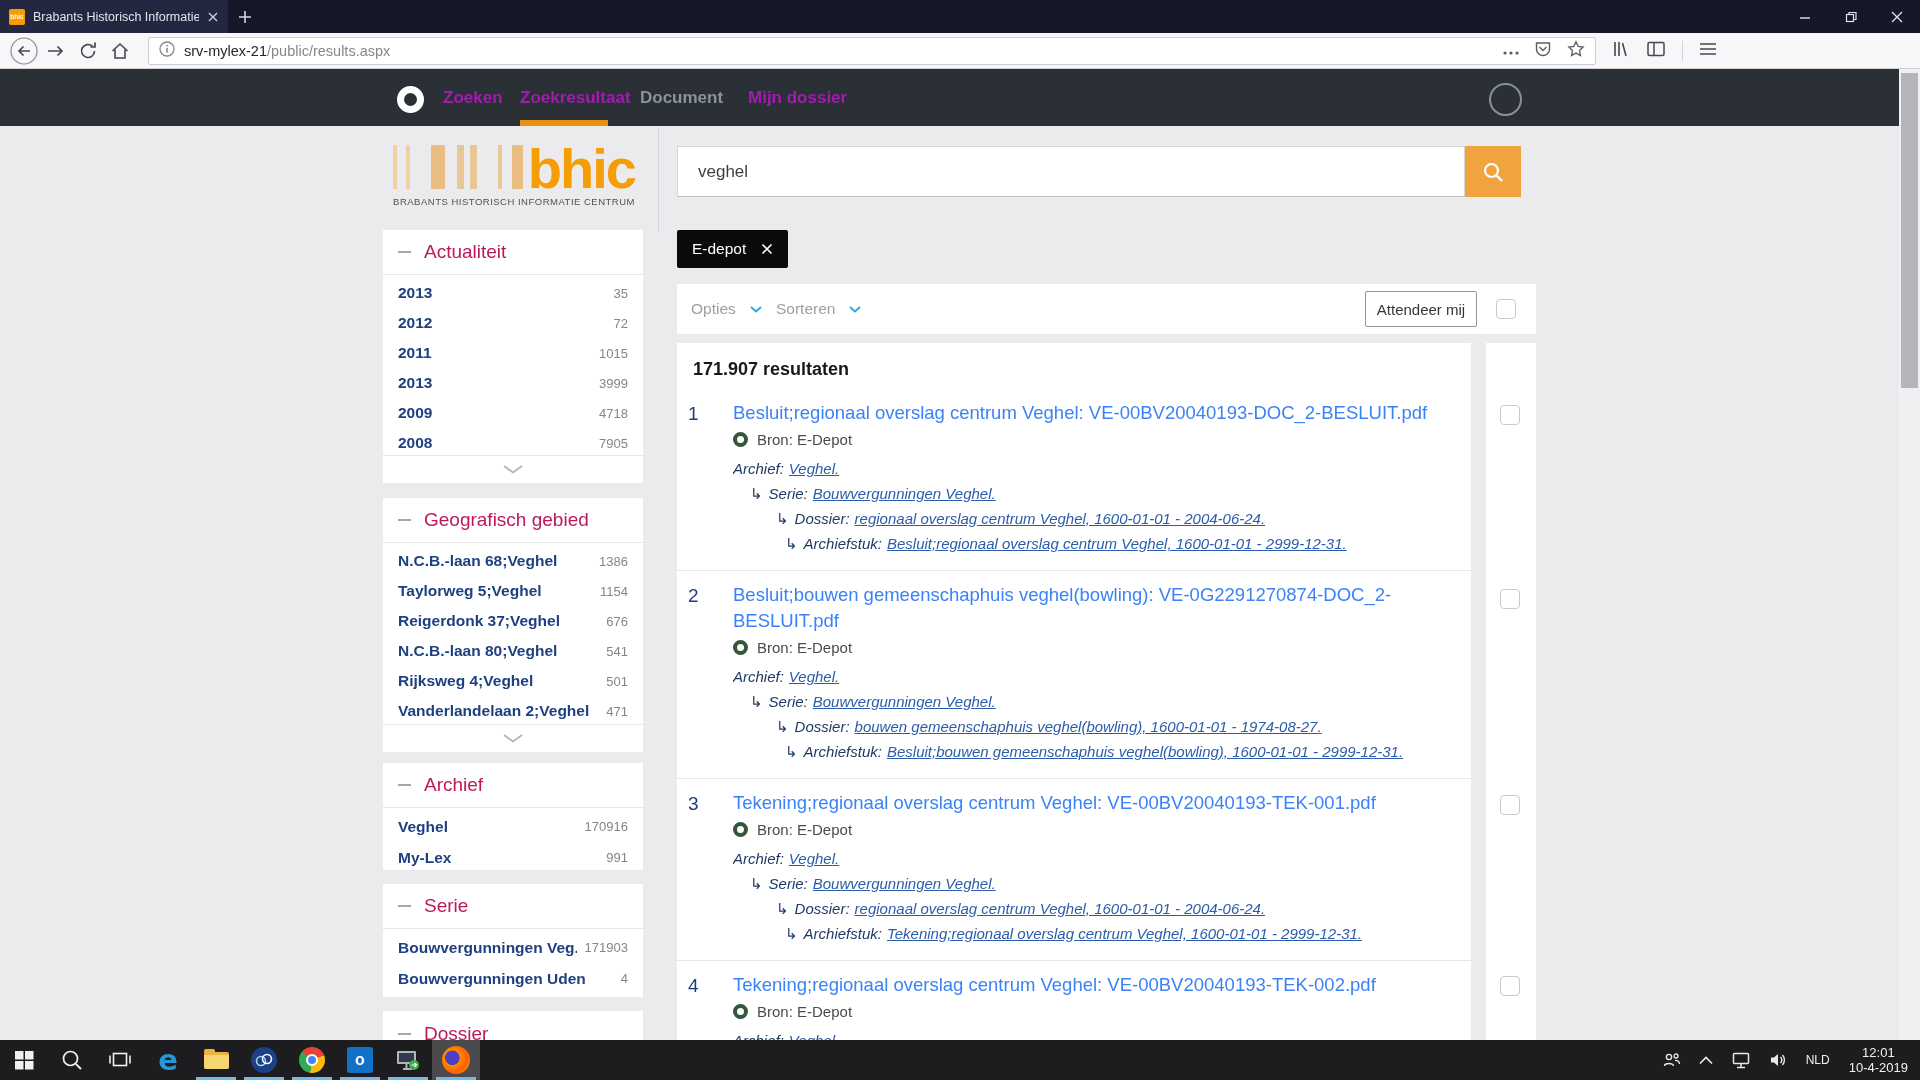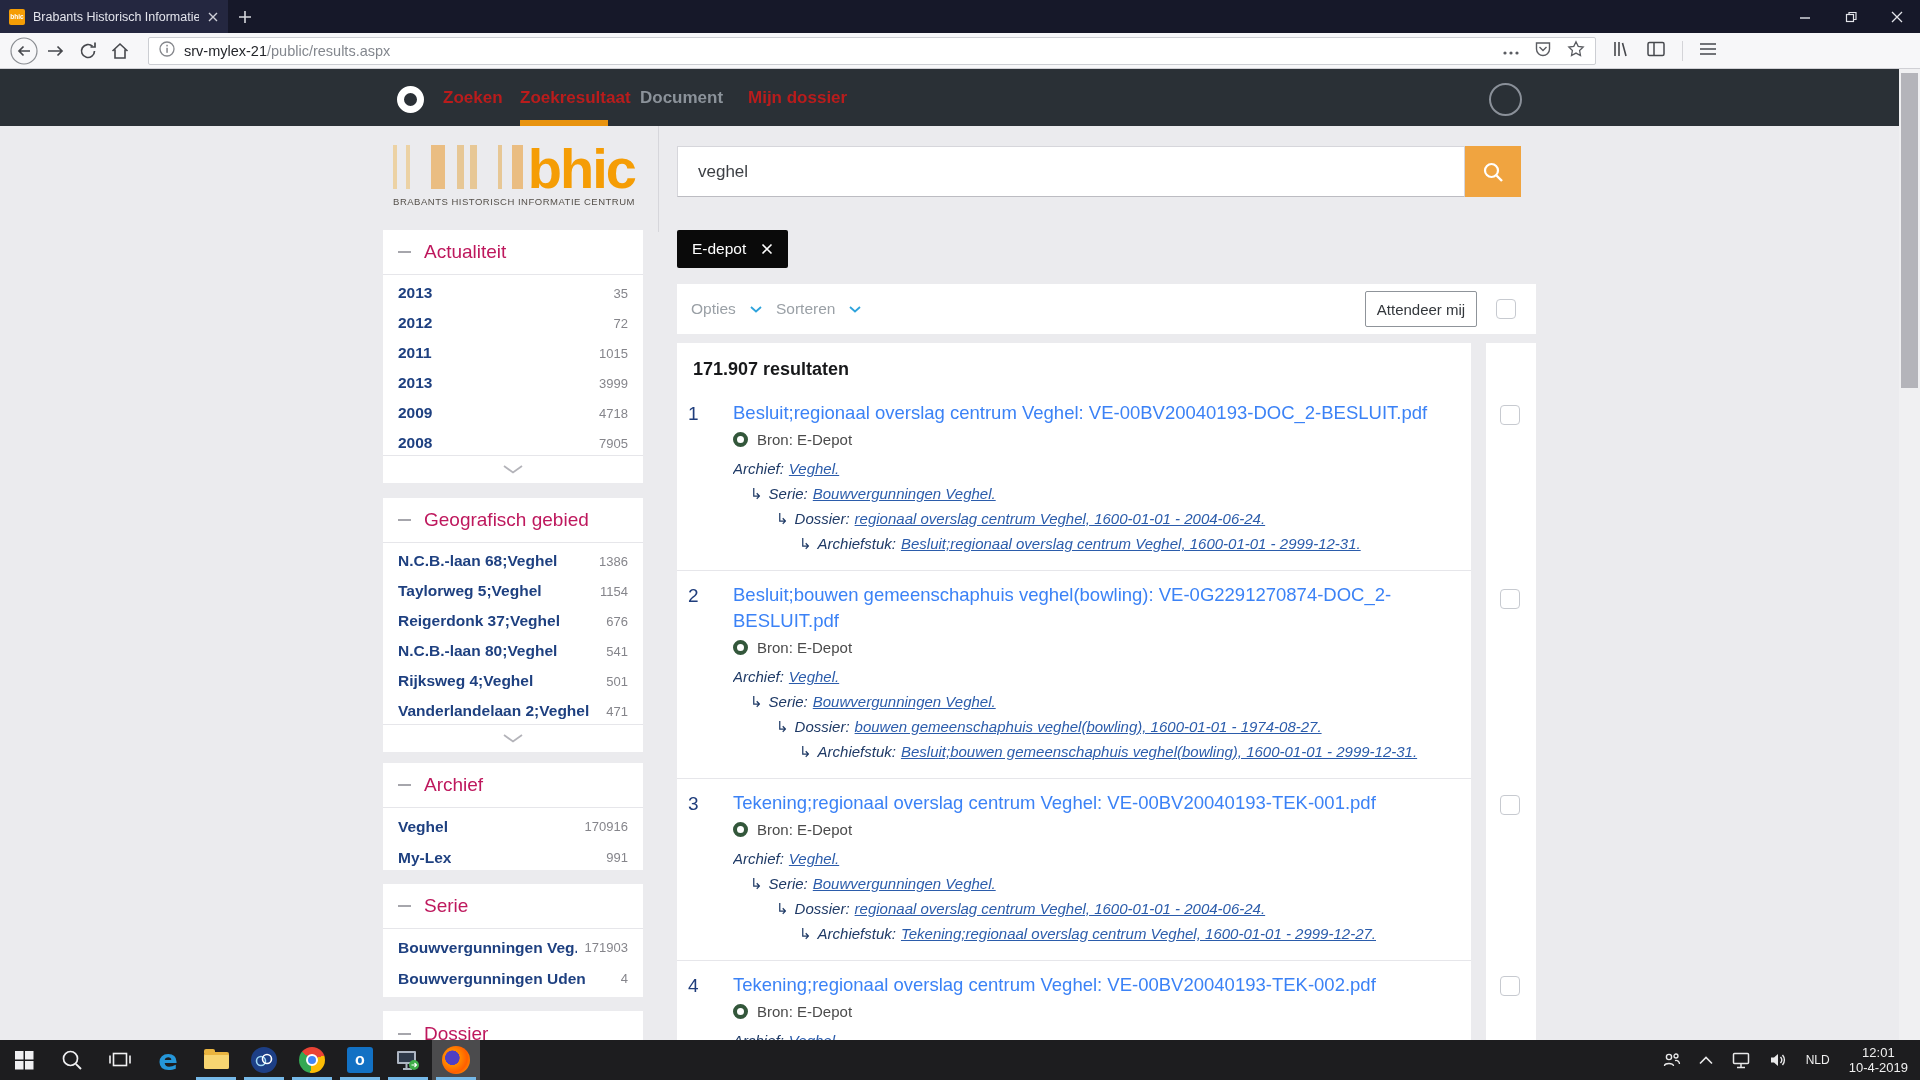--- a/index.html
+++ b/index.html
@@ -26,21 +26,21 @@
   .url-text{font-size:14.5px;white-space:nowrap;overflow:hidden;}
   .url-domain{color:#24262b;}
   .url-path{color:#83878e;}
   .url-actions{margin-left:auto;display:flex;gap:15px;align-items:center;}
   .tb-right{margin-left:14px;display:flex;gap:16px;align-items:center;}
   .tb-sep{width:1px;height:20px;background:#d4d4d8;}
 
   
   .sitenav{position:absolute;left:0;top:69px;width:1899px;height:57px;background:#2a3036;}
   .ring-logo{position:absolute;left:397px;top:86px;width:27px;height:27px;border:7px solid #fff;border-radius:50%;box-sizing:border-box;}
-  .navitem{position:absolute;top:69px;height:57px;display:flex;align-items:center;color:#b91c1c;font-size:17px;font-weight:600;}
+  .navitem{position:absolute;top:69px;height:57px;display:flex;align-items:center;color:#a21caf;font-size:17px;font-weight:600;}
   .navitem.dim{color:#8b929a;}
   .nav-underline{position:absolute;left:520px;top:120px;width:88px;height:6px;background:#e8930f;}
   .profile-circle{position:absolute;left:1489px;top:83px;width:33px;height:33px;border:2px solid #8a9099;border-radius:50%;box-sizing:border-box;}
 
   .vdiv{position:absolute;left:658px;top:126px;width:1px;height:106px;background:#d6d6db;}
 
   
   .logo{position:absolute;left:393px;top:141px;width:242px;}
   .logo-row{display:flex;align-items:flex-end;height:48px;}
   .lbar{height:44px;}
@@ -85,21 +85,21 @@
   .row.last{border-bottom:none;}
   .row-num{width:45px;font-size:19px;color:#1f3d7c;padding-top:3px;flex:0 0 auto;}
   .row-body{flex:1;min-width:0;}
   .row-title{font-size:18.5px;line-height:26px;color:#3b82f6;margin:0 0 5px;cursor:pointer;}
   .bron{display:flex;align-items:center;gap:9px;font-size:15px;color:#4b4b4b;margin:2px 0 8px;}
   .donut{width:15px;height:15px;border:4.5px solid #33573b;border-radius:50%;box-sizing:border-box;flex:0 0 auto;}
   .crumb{font-style:italic;font-size:15px;line-height:25px;color:#1f3a66;white-space:nowrap;overflow:hidden;}
   .clabel{margin-right:5px;}
   .arrow{font-style:normal;margin-right:6px;}
   .clink{color:#2b5cab;text-decoration:underline;cursor:pointer;}
-  .ind1{margin-left:17px;}.ind2{margin-left:43px;}.ind3{margin-left:66px;}
+  .ind1{margin-left:17px;}.ind2{margin-left:43px;}.ind3{margin-left:52px;}
 
   .check-col{position:absolute;left:1486px;top:343px;width:50px;height:697px;background:#fff;}
   .res-check{position:absolute;left:14px;}
 
   
   .scrollbar{position:absolute;left:1899px;top:69px;width:21px;height:971px;background:#f0f0f2;}
   .sb-thumb{position:absolute;left:2px;top:4px;width:17px;height:315px;background:#b4b4ba;}
 
   
   .taskbar{position:absolute;left:0;top:1040px;width:1920px;height:40px;background:#1d1d1f;z-index:20;
@@ -450,21 +450,21 @@
       <div class="row-num">3</div>
       <div class="row-body">
         <div class="row-title">Tekening;regionaal overslag centrum Veghel: VE-00BV20040193-TEK-001.pdf</div>
         <div class="bron">
           <span class="donut"></span>
           <span>Bron: E-Depot</span>
         </div>
         <div class="crumb"><span class="clabel">Archief:</span><span class="clink">Veghel.</span></div>
         <div class="crumb ind1"><span class="arrow">↳</span><span class="clabel">Serie:</span><span class="clink">Bouwvergunningen Veghel.</span></div>
         <div class="crumb ind2"><span class="arrow">↳</span><span class="clabel">Dossier:</span><span class="clink">regionaal overslag centrum Veghel, 1600-01-01 - 2004-06-24.</span></div>
-        <div class="crumb ind3"><span class="arrow">↳</span><span class="clabel">Archiefstuk:</span><span class="clink">Tekening;regionaal overslag centrum Veghel, 1600-01-01 - 2999-12-27.</span></div>
+        <div class="crumb ind3"><span class="arrow">↳</span><span class="clabel">Archiefstuk:</span><span class="clink">Tekening;regionaal overslag centrum Veghel, 1600-01-01 - 2999-12-31.</span></div>
       </div>
     </div>
 
     <div class="row last">
       <div class="row-num">4</div>
       <div class="row-body">
         <div class="row-title">Tekening;regionaal overslag centrum Veghel: VE-00BV20040193-TEK-002.pdf</div>
         <div class="bron">
           <span class="donut"></span>
           <span>Bron: E-Depot</span>

